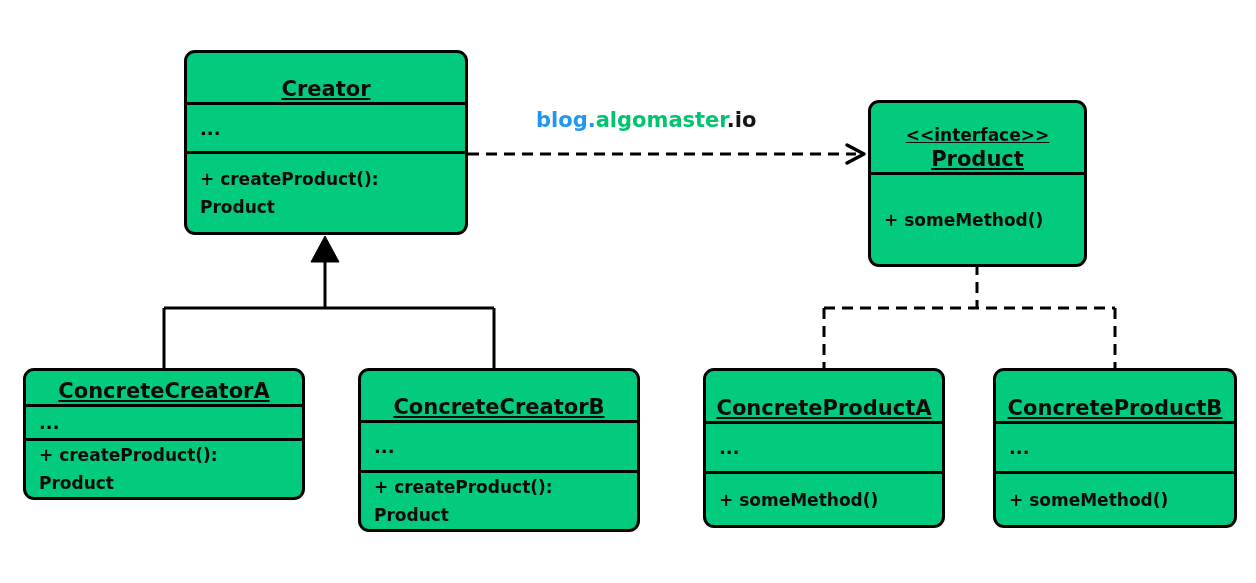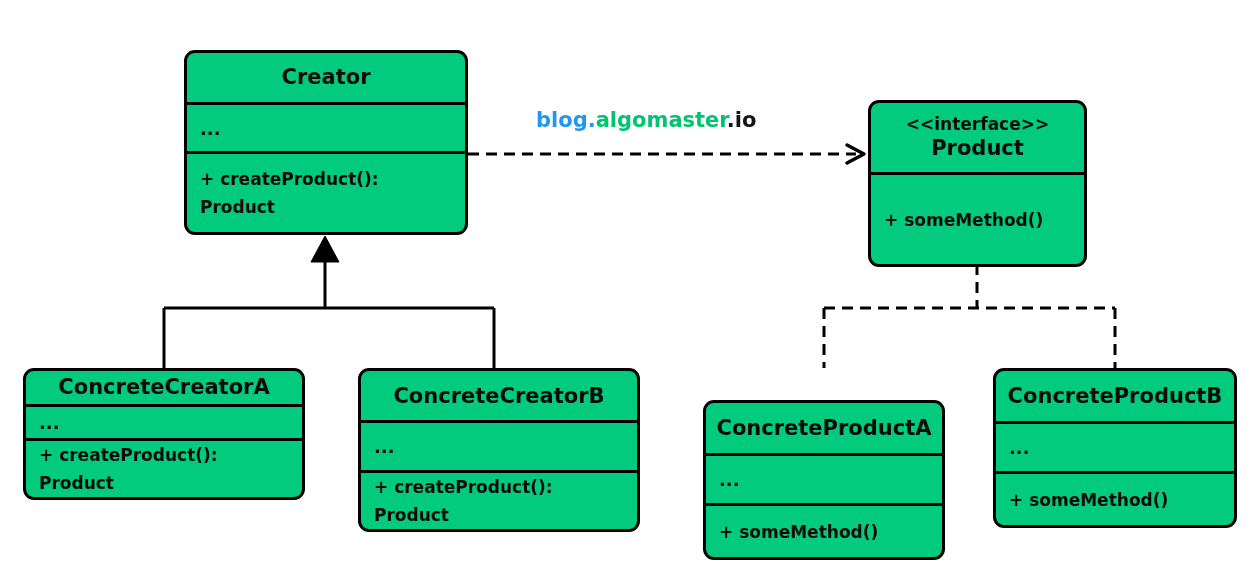--- a/index.html
+++ b/index.html
@@ -28,26 +28,27 @@
     display: flex;
     flex-direction: column;
     background: var(--box-fill);
     border: 3px solid var(--box-border);
     border-radius: 11px;
     overflow: hidden;
   }
   .sec { display: flex; width: 100%; }
   .sec.title {
     align-items: center;
-    justify-content: center;
+    justify-content: flex-end;
     flex-direction: column;
     font-weight: bold;
     font-size: 21px;
     border-bottom: 3px solid var(--box-border);
     line-height: 1.25;
+    text-decoration: underline;
   }
   .sec.title .stereotype { font-size: 17px; }
   .sec.attrs {
     align-items: center;
     font-weight: bold;
     font-size: 18px;
     padding: 0 13px;
     border-bottom: 3px solid var(--box-border);
   }
   .sec.methods {
@@ -63,21 +64,21 @@
   
   #box-creator            { left: 184px; top: 50px;  width: 284px; height: 185px; }
   #box-creator .title     { height: 52px; }
   #box-creator .attrs     { height: 49px; }
 
   #box-product            { left: 868px; top: 100px; width: 219px; height: 167px; }
   #box-product .title     { height: 72px; }
 
   #box-concrete-creator-a { left: 23px;  top: 368px; width: 282px; height: 132px; }
   #box-concrete-creator-b { left: 358px; top: 368px; width: 282px; height: 164px; }
-  #box-concrete-product-a { left: 703px; top: 368px; width: 242px; height: 160px; margin-top: 32px; }
+  #box-concrete-product-a { left: 703px; top: 368px; width: 242px; height: 160px; }
   #box-concrete-product-b { left: 993px; top: 368px; width: 244px; height: 160px; }
   .bottom-box .title { height: 53px; }
   .bottom-box .attrs { height: 50px; }
 
   .watermark {
     position: absolute;
     left: 536px;
     top: 108px;
     width: 220px;
     text-align: center;

